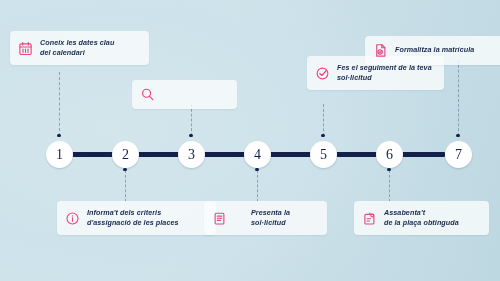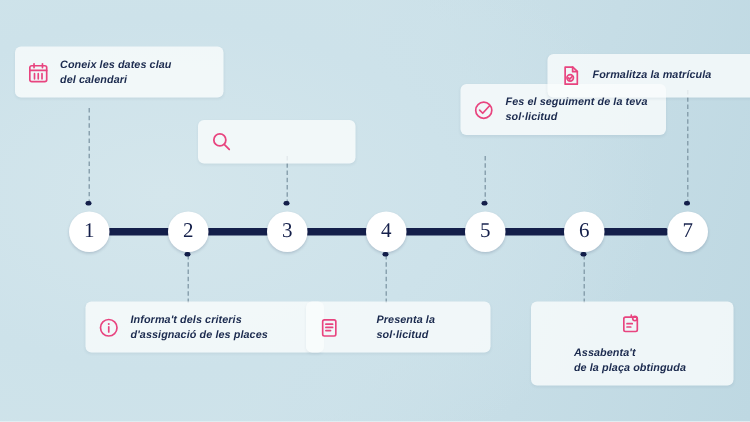--- a/index.html
+++ b/index.html
@@ -200,21 +200,21 @@
   <div class="card" style="left:204px; top:201px; width:123px;gap:24px;">
     <svg class="ico" viewBox="0 0 24 24" fill="none" stroke="#e8447f" stroke-width="1.8" stroke-linecap="round" stroke-linejoin="round">
       <rect x="5" y="3.6" width="14" height="17.2" rx="1.8"></rect>
       <line x1="8.4" y1="8.2" x2="15.6" y2="8.2"></line>
       <line x1="8.4" y1="11.6" x2="15.6" y2="11.6"></line>
       <line x1="8.4" y1="15" x2="13.4" y2="15"></line>
     </svg>
     <div class="label">Presenta la sol·licitud</div>
   </div>
 
-  <div class="card" style="left:354px; top:201px; width:135px;flex-direction:column;">
+  <div class="card" style="left:354px; top:201px; width:135px;">
     <svg class="ico" viewBox="0 0 24 24" fill="none" stroke="#e8447f" stroke-width="1.8" stroke-linecap="round" stroke-linejoin="round">
       <rect x="4.6" y="5.4" width="14.4" height="15.4" rx="1.8"></rect>
       <path d="M12.6 5.4V3.2"></path>
       <circle cx="16.4" cy="7" r="2.3"></circle>
       <line x1="8" y1="12.4" x2="13.6" y2="12.4"></line>
       <line x1="8" y1="16" x2="12" y2="16"></line>
     </svg>
     <div class="label">Assabenta't
 de la plaça obtinguda</div>
   </div>

